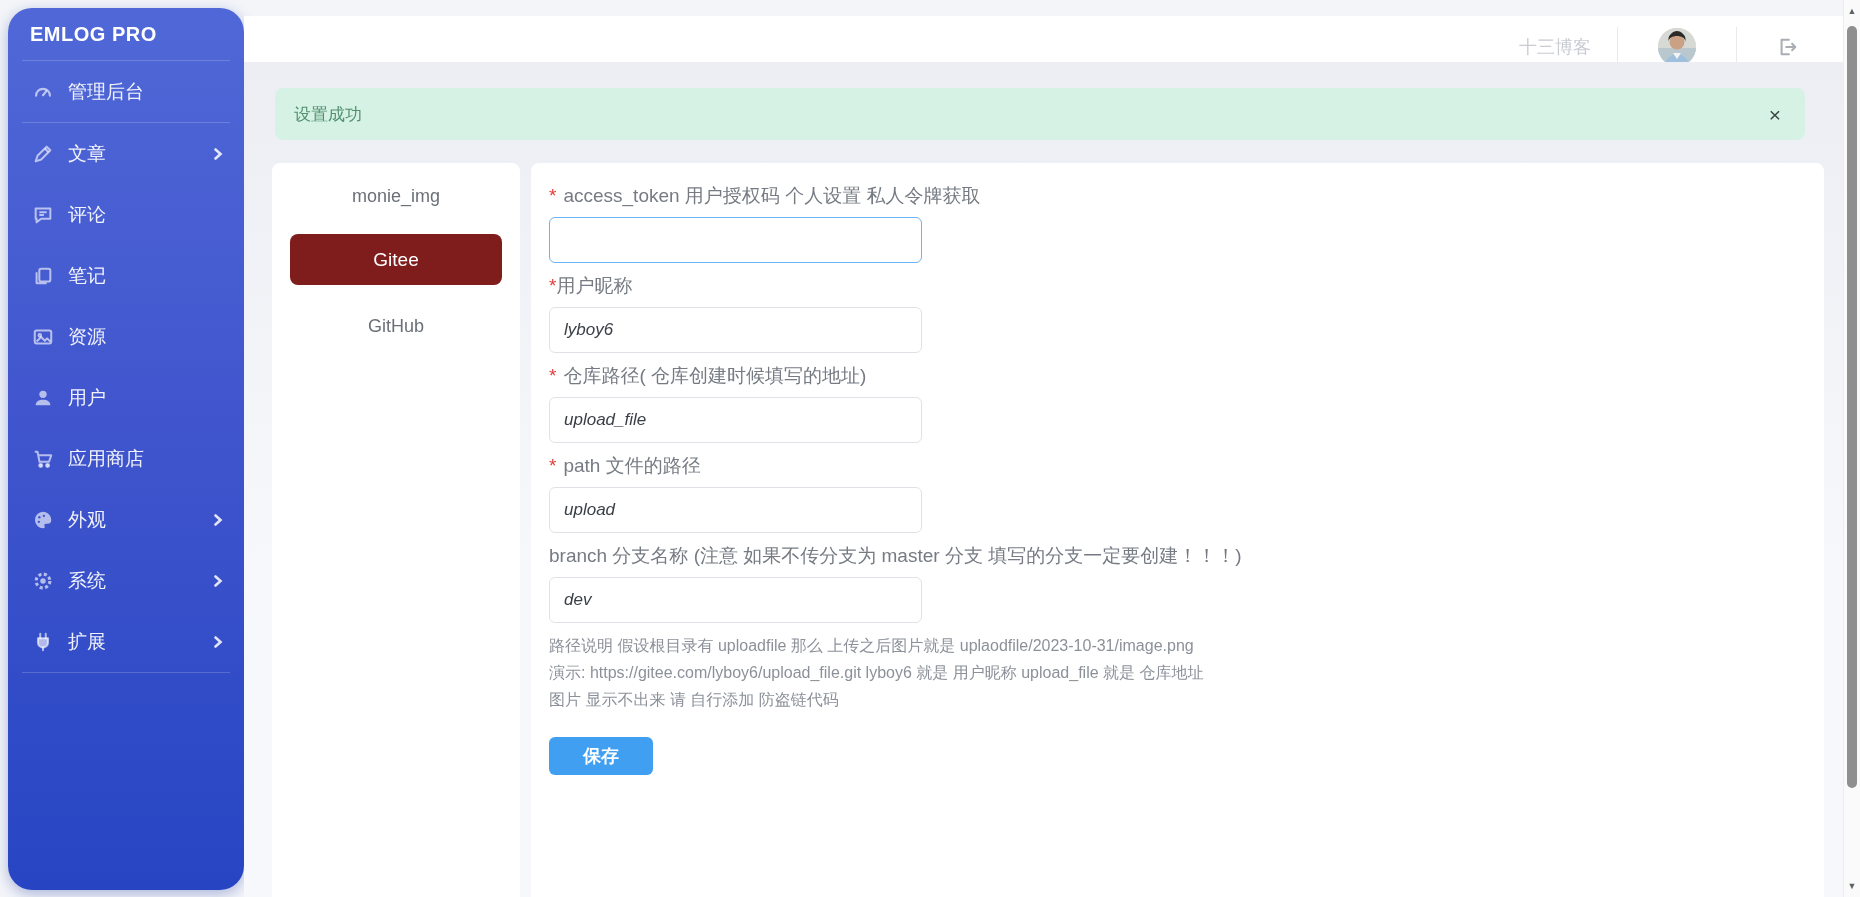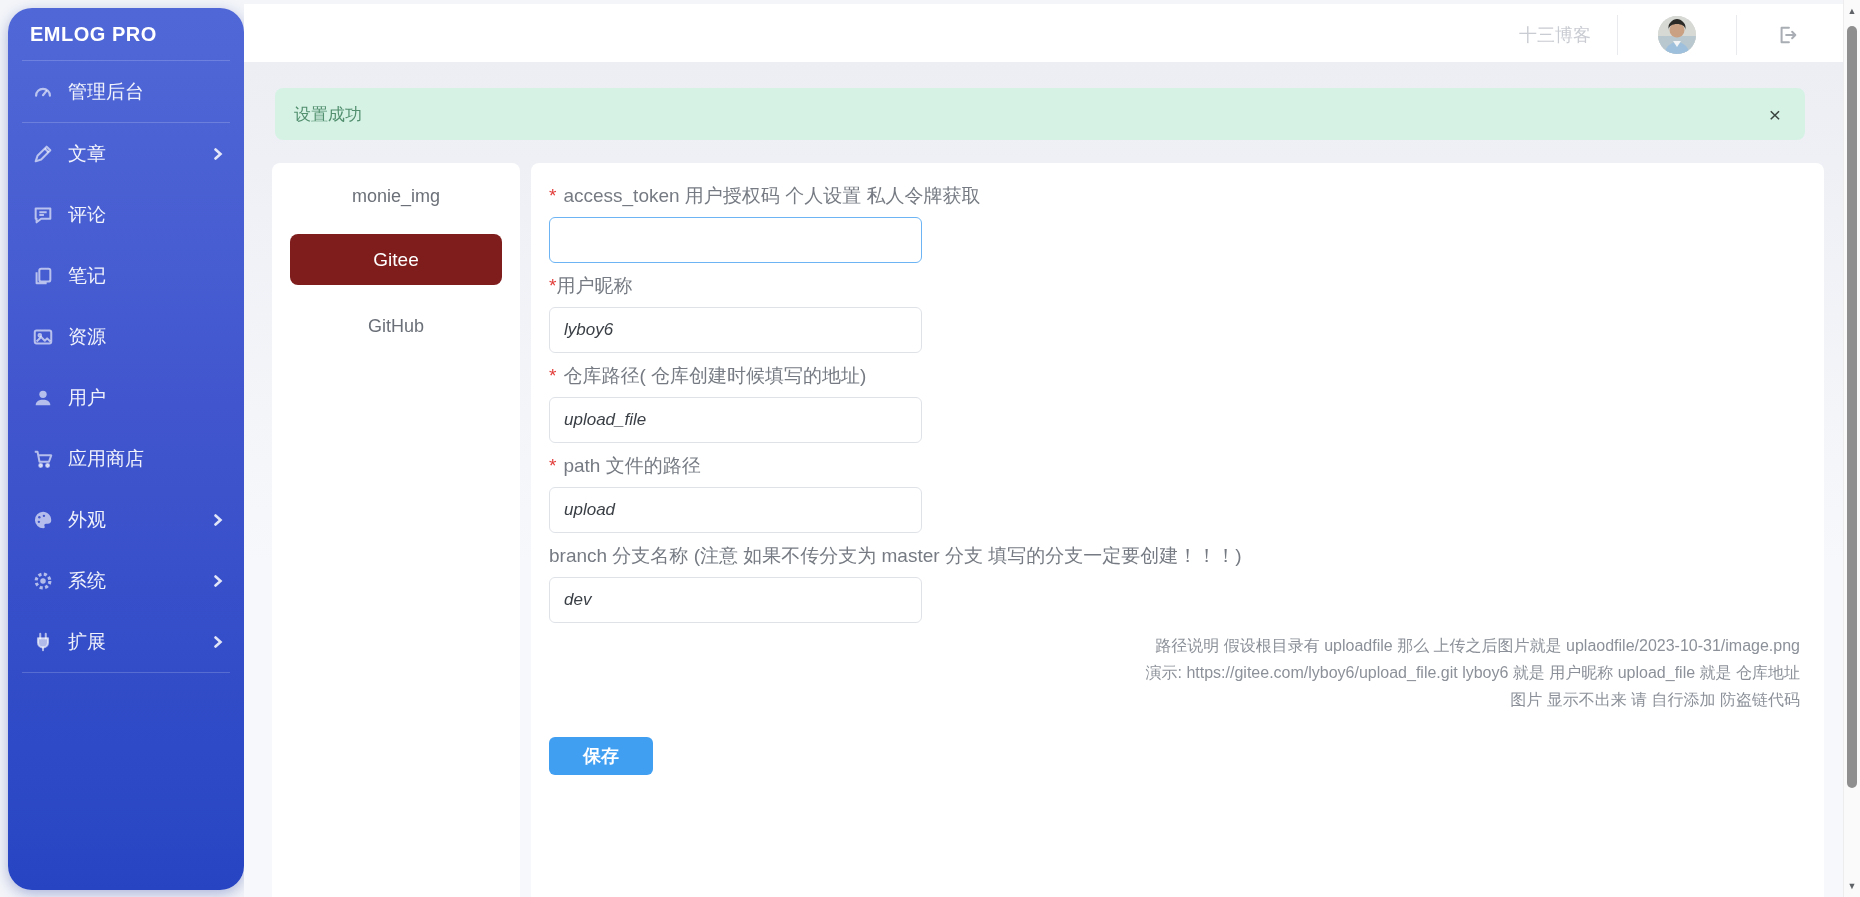--- a/index.html
+++ b/index.html
@@ -16,21 +16,21 @@
   .side-div { height:1px; background:rgba(255,255,255,.18); margin:0 14px; }
   .side-item { height:61px; display:flex; align-items:center; padding:0 20px 0 24px;
     font-size:19px; color:rgba(255,255,255,.92); cursor:pointer; }
   .side-item .ic { width:22px; height:22px; margin-right:14px; color:rgba(255,255,255,.62);
     display:flex; align-items:center; justify-content:center; }
   .side-item .ic svg { width:22px; height:22px; }
   .side-item .chev { margin-left:auto; color:rgba(255,255,255,.85); display:flex; }
   .side-item .chev svg { width:12px; height:12px; }
 
   
-  .topbar { position:absolute; left:244px; top:4px; right:17px; height:62px; background:#ffffff;
+  .topbar { position:absolute; left:244px; top:16px; right:17px; height:62px; background:#ffffff;
     border-bottom:1px solid #f0f1f4; display:flex; align-items:center; justify-content:flex-end; }
   .site-name { color:#c9ccd2; font-size:18px; margin-right:26px; cursor:pointer; }
   .tb-div { width:1px; height:40px; background:#e8eaee; }
   .avatar { width:38px; height:38px; border-radius:50%; overflow:hidden; margin:0 40px;
     cursor:pointer; background:#cfd3cf; flex:none; }
   .logout { margin:0 44px 0 40px; color:#a9adb4; cursor:pointer; display:flex; }
   .logout svg { width:22px; height:22px; }
 
   
   .scrollbar { position:absolute; right:0; top:0; width:17px; height:897px;
@@ -65,21 +65,21 @@
 
   
   .formcard { flex:1; padding:20px 24px 0 18px; }
   .f-label { font-size:19px; color:#767b83; line-height:26px; margin-bottom:8px; }
   .star { color:#e23c39; margin-right:7px; }
   .star.tight { margin-right:0; }
   .f-input { display:block; width:373px; height:46px; border:1px solid #dfe3e8;
     border-radius:6px; padding:0 14px; font-size:17px; color:#3a3f45; outline:none;
     margin-bottom:10px; font-family:inherit; background:#fff;font-style:italic; }
   .f-input.focus { border-color:#6cb4f4; }
-  .help { font-size:16px; color:#8c9199; line-height:26px; margin-top:1px;text-align:right; }
+  .help { font-size:16px; color:#8c9199; line-height:26px; margin-top:1px; }
   .save-btn { margin-top:24px; width:104px; height:38px; border:none; border-radius:6px;
     background:#419ff2; color:#ffffff; font-size:18px; cursor:pointer; font-family:inherit;font-weight:bold; }
 </style>
 </head>
 <body>
 
 <div class="stage">
 
   <nav class="sidebar">
     <div class="side-logo">EMLOG PRO</div>

